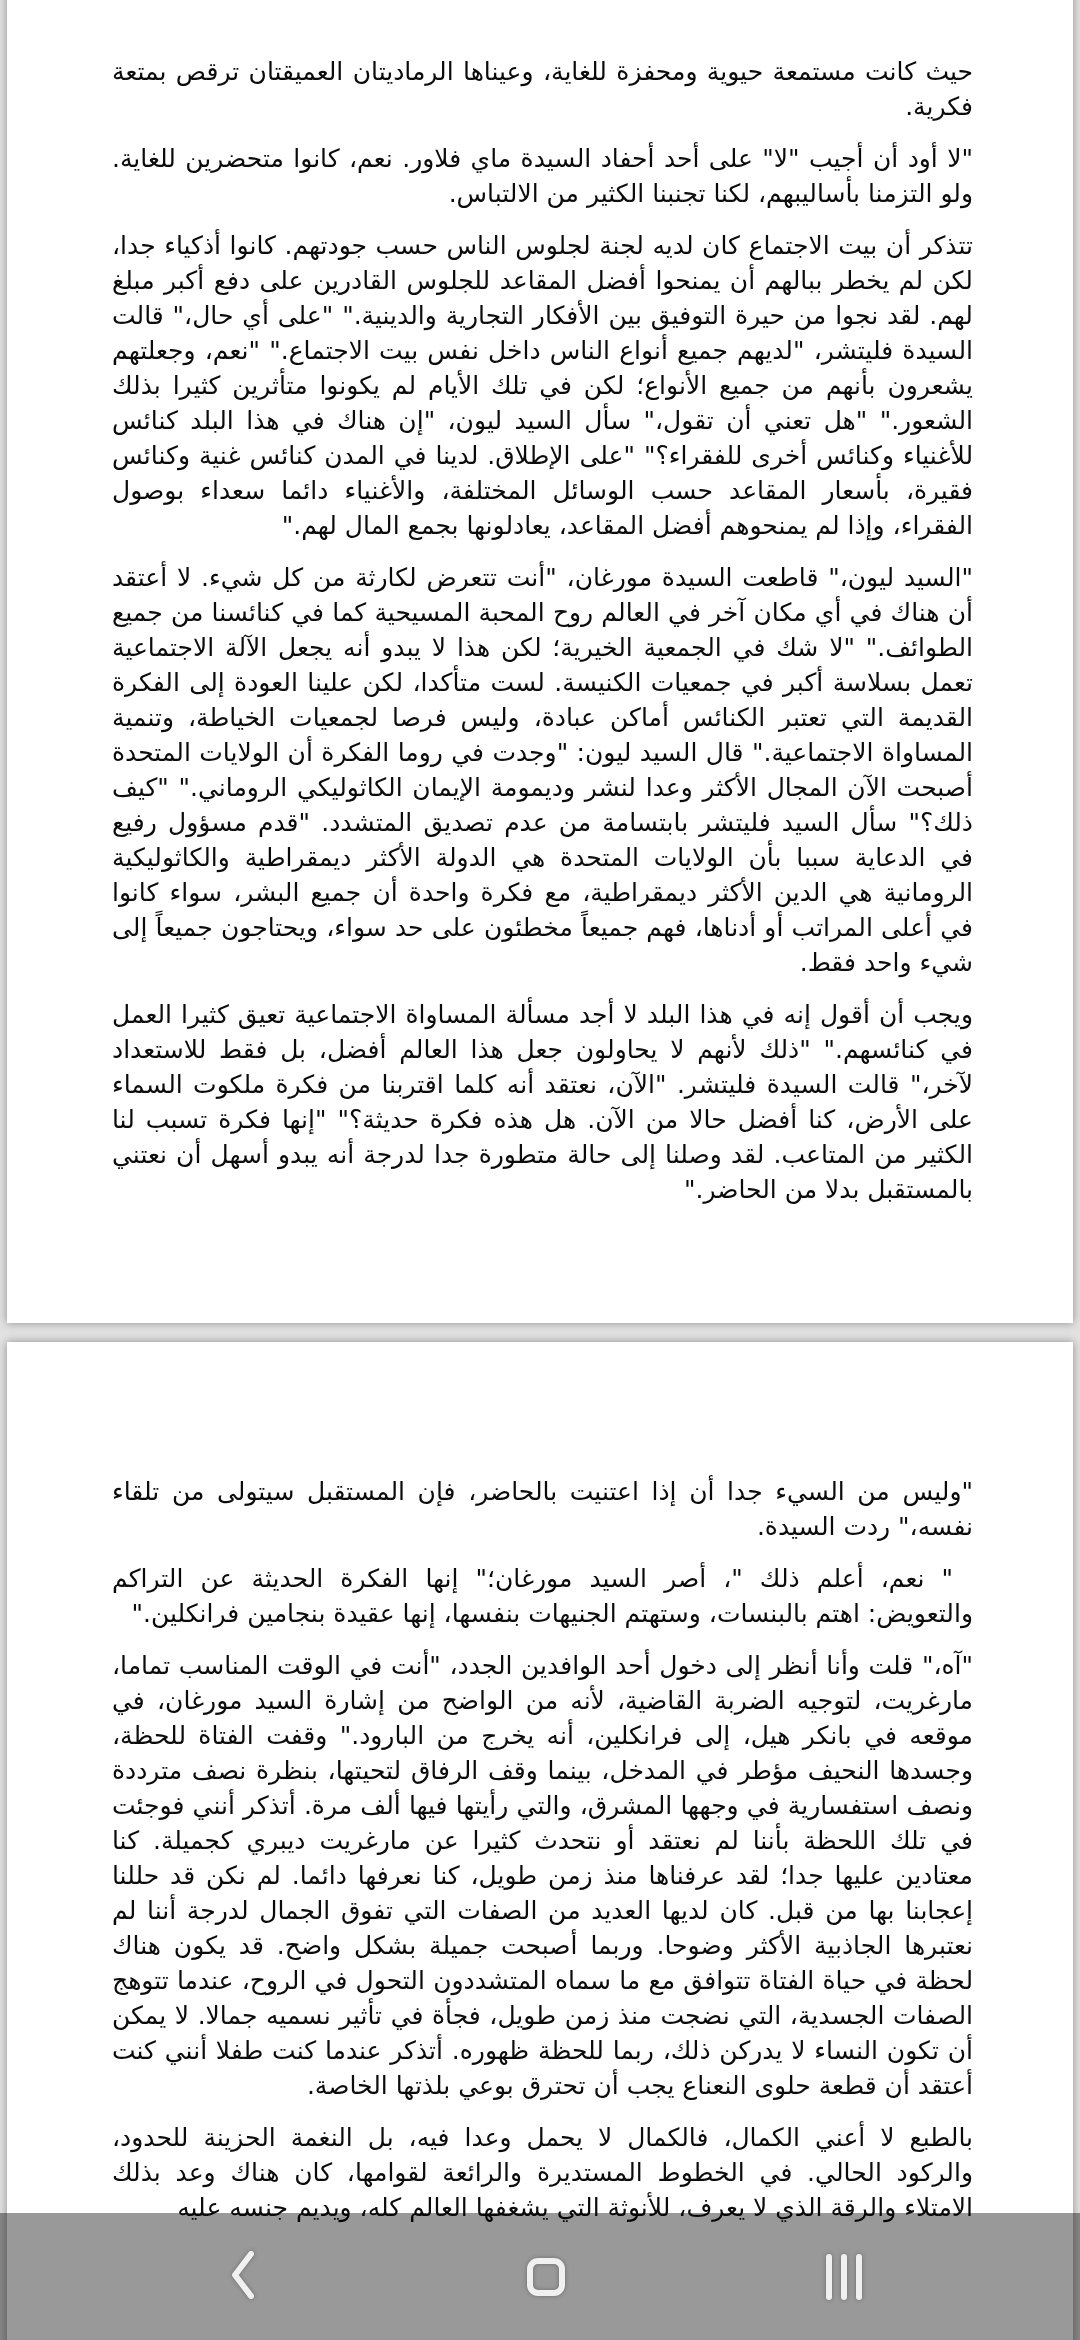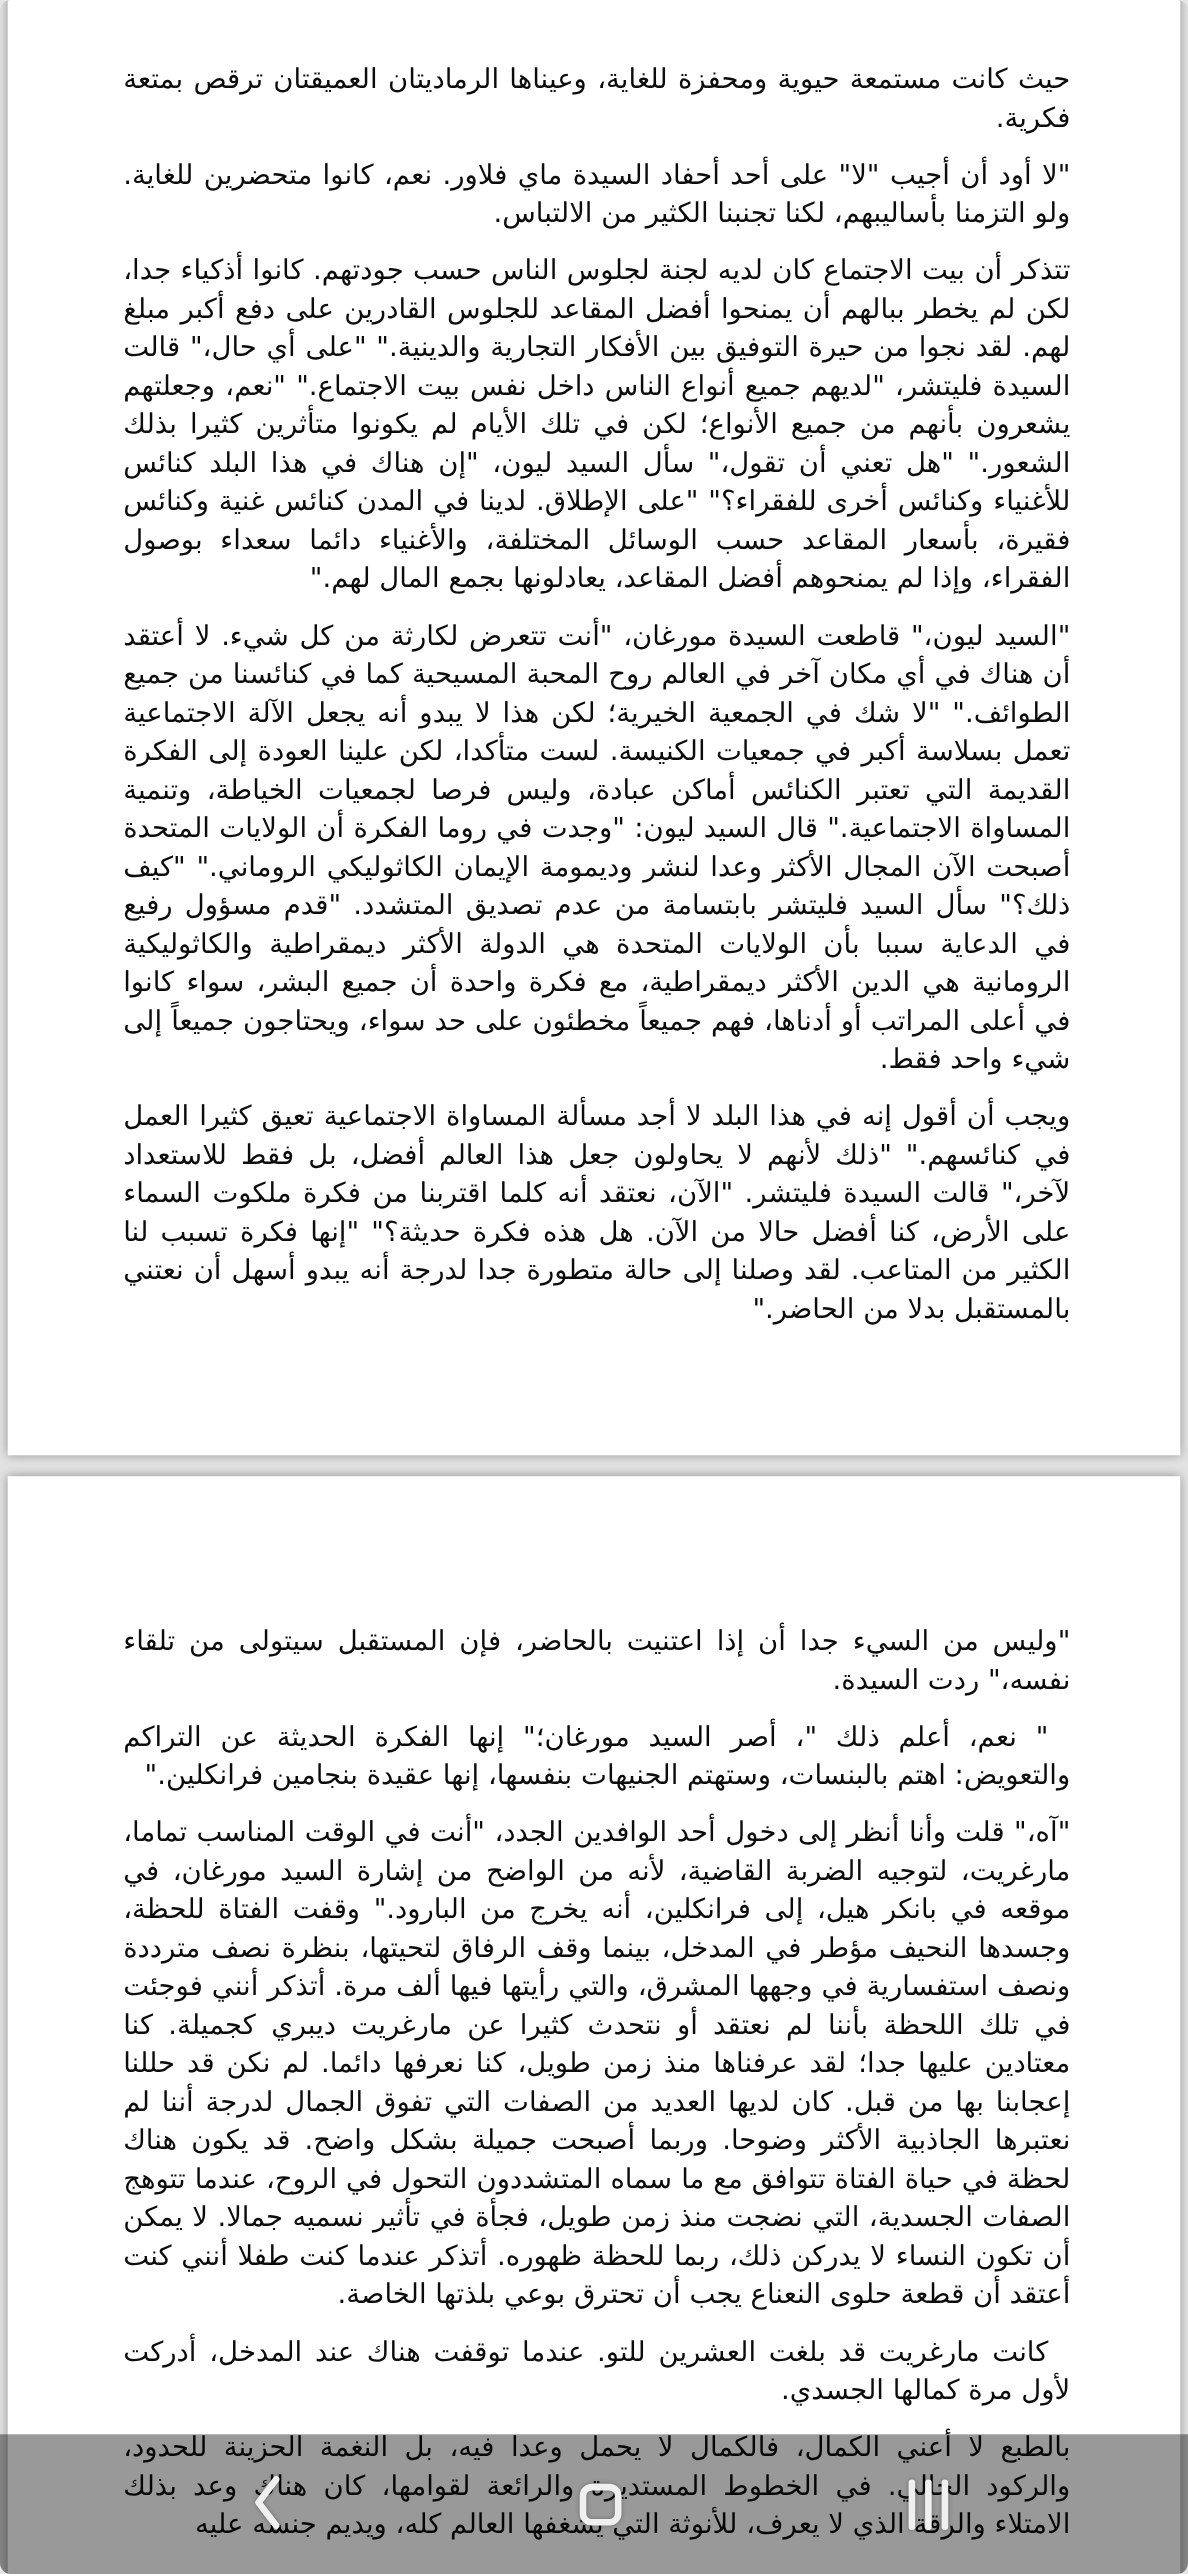--- a/index.html
+++ b/index.html
@@ -3,21 +3,20 @@
 <meta charset="utf-8">
 <style>
   html, body { margin: 0; padding: 0; background: #e6e6e6; }
   .screen {
     position: relative;
     width: 1080px;
     height: 2340px;
     overflow: hidden;
     background: #e2e2e2;
     font-family: "DejaVu Sans", sans-serif;
-    border-radius: 10px;
   }
   .page {
     position: absolute;
     left: 7px;
     width: 1066px;
     background: #ffffff;
     box-shadow: 0 0 9px rgba(0,0,0,0.38);
   }
   .page-1 { top: -40px; height: 1363px; overflow: hidden; }
   .page-2 { top: 1342px; height: 1200px; overflow: hidden; }
@@ -82,21 +81,20 @@
       <p>"السيد ليون،" قاطعت السيدة مورغان، "أنت تتعرض لكارثة من كل شيء. لا أعتقد أن هناك في أي مكان آخر في العالم روح المحبة المسيحية كما في كنائسنا من جميع الطوائف." "لا شك في الجمعية الخيرية؛ لكن هذا لا يبدو أنه يجعل الآلة الاجتماعية تعمل بسلاسة أكبر في جمعيات الكنيسة. لست متأكدا، لكن علينا العودة إلى الفكرة القديمة التي تعتبر الكنائس أماكن عبادة، وليس فرصا لجمعيات الخياطة، وتنمية المساواة الاجتماعية." قال السيد ليون: "وجدت في روما الفكرة أن الولايات المتحدة أصبحت الآن المجال الأكثر وعدا لنشر وديمومة الإيمان الكاثوليكي الروماني." "كيف ذلك؟" سأل السيد فليتشر بابتسامة من عدم تصديق المتشدد. "قدم مسؤول رفيع في الدعاية سببا بأن الولايات المتحدة هي الدولة الأكثر ديمقراطية والكاثوليكية الرومانية هي الدين الأكثر ديمقراطية، مع فكرة واحدة أن جميع البشر، سواء كانوا في أعلى المراتب أو أدناها، فهم جميعاً مخطئون على حد سواء، ويحتاجون جميعاً إلى شيء واحد فقط.</p>
       <p>ويجب أن أقول إنه في هذا البلد لا أجد مسألة المساواة الاجتماعية تعيق كثيرا العمل في كنائسهم." "ذلك لأنهم لا يحاولون جعل هذا العالم أفضل، بل فقط للاستعداد لآخر،" قالت السيدة فليتشر. "الآن، نعتقد أنه كلما اقتربنا من فكرة ملكوت السماء على الأرض، كنا أفضل حالا من الآن. هل هذه فكرة حديثة؟" "إنها فكرة تسبب لنا الكثير من المتاعب. لقد وصلنا إلى حالة متطورة جدا لدرجة أنه يبدو أسهل أن نعتني بالمستقبل بدلا من الحاضر."</p>
     </div>
   </div>
 
   <div class="page page-2">
     <div class="page-text">
       <p>"وليس من السيء جدا أن إذا اعتنيت بالحاضر، فإن المستقبل سيتولى من تلقاء نفسه،" ردت السيدة.</p>
       <p class="indent">" نعم، أعلم ذلك "، أصر السيد مورغان؛" إنها الفكرة الحديثة عن التراكم والتعويض: اهتم بالبنسات، وستهتم الجنيهات بنفسها، إنها عقيدة بنجامين فرانكلين."</p>
       <p>"آه،" قلت وأنا أنظر إلى دخول أحد الوافدين الجدد، "أنت في الوقت المناسب تماما، مارغريت، لتوجيه الضربة القاضية، لأنه من الواضح من إشارة السيد مورغان، في موقعه في بانكر هيل، إلى فرانكلين، أنه يخرج من البارود." وقفت الفتاة للحظة، وجسدها النحيف مؤطر في المدخل، بينما وقف الرفاق لتحيتها، بنظرة نصف مترددة ونصف استفسارية في وجهها المشرق، والتي رأيتها فيها ألف مرة. أتذكر أنني فوجئت في تلك اللحظة بأننا لم نعتقد أو نتحدث كثيرا عن مارغريت ديبري كجميلة. كنا معتادين عليها جدا؛ لقد عرفناها منذ زمن طويل، كنا نعرفها دائما. لم نكن قد حللنا إعجابنا بها من قبل. كان لديها العديد من الصفات التي تفوق الجمال لدرجة أننا لم نعتبرها الجاذبية الأكثر وضوحا. وربما أصبحت جميلة بشكل واضح. قد يكون هناك لحظة في حياة الفتاة تتوافق مع ما سماه المتشددون التحول في الروح، عندما تتوهج الصفات الجسدية، التي نضجت منذ زمن طويل، فجأة في تأثير نسميه جمالا. لا يمكن أن تكون النساء لا يدركن ذلك، ربما للحظة ظهوره. أتذكر عندما كنت طفلا أنني كنت أعتقد أن قطعة حلوى النعناع يجب أن تحترق بوعي بلذتها الخاصة.</p>
-      <p class="indent">كانت مارغريت قد بلغت العشرين للتو. عندما توقفت هناك عند المدخل، أدركت لأول مرة كمالها الجسدي.</p>
       <p>بالطبع لا أعني الكمال، فالكمال لا يحمل وعدا فيه، بل النغمة الحزينة للحدود، والركود الحالي. في الخطوط المستديرة والرائعة لقوامها، كان هناك وعد بذلك الامتلاء والرقة الذي لا يعرف، للأنوثة التي يشغفها العالم كله، ويديم جنسه عليه</p>
     </div>
   </div>
 
   <div class="nav-overlay">
 
     <div class="nav-btn nav-back">
       <span>
         <svg width="28" height="52" viewBox="0 0 28 52">
           <polyline points="23,5 7,26 23,47" fill="none" stroke="#f0f0f0" stroke-width="6" stroke-linecap="round" stroke-linejoin="round"></polyline>

